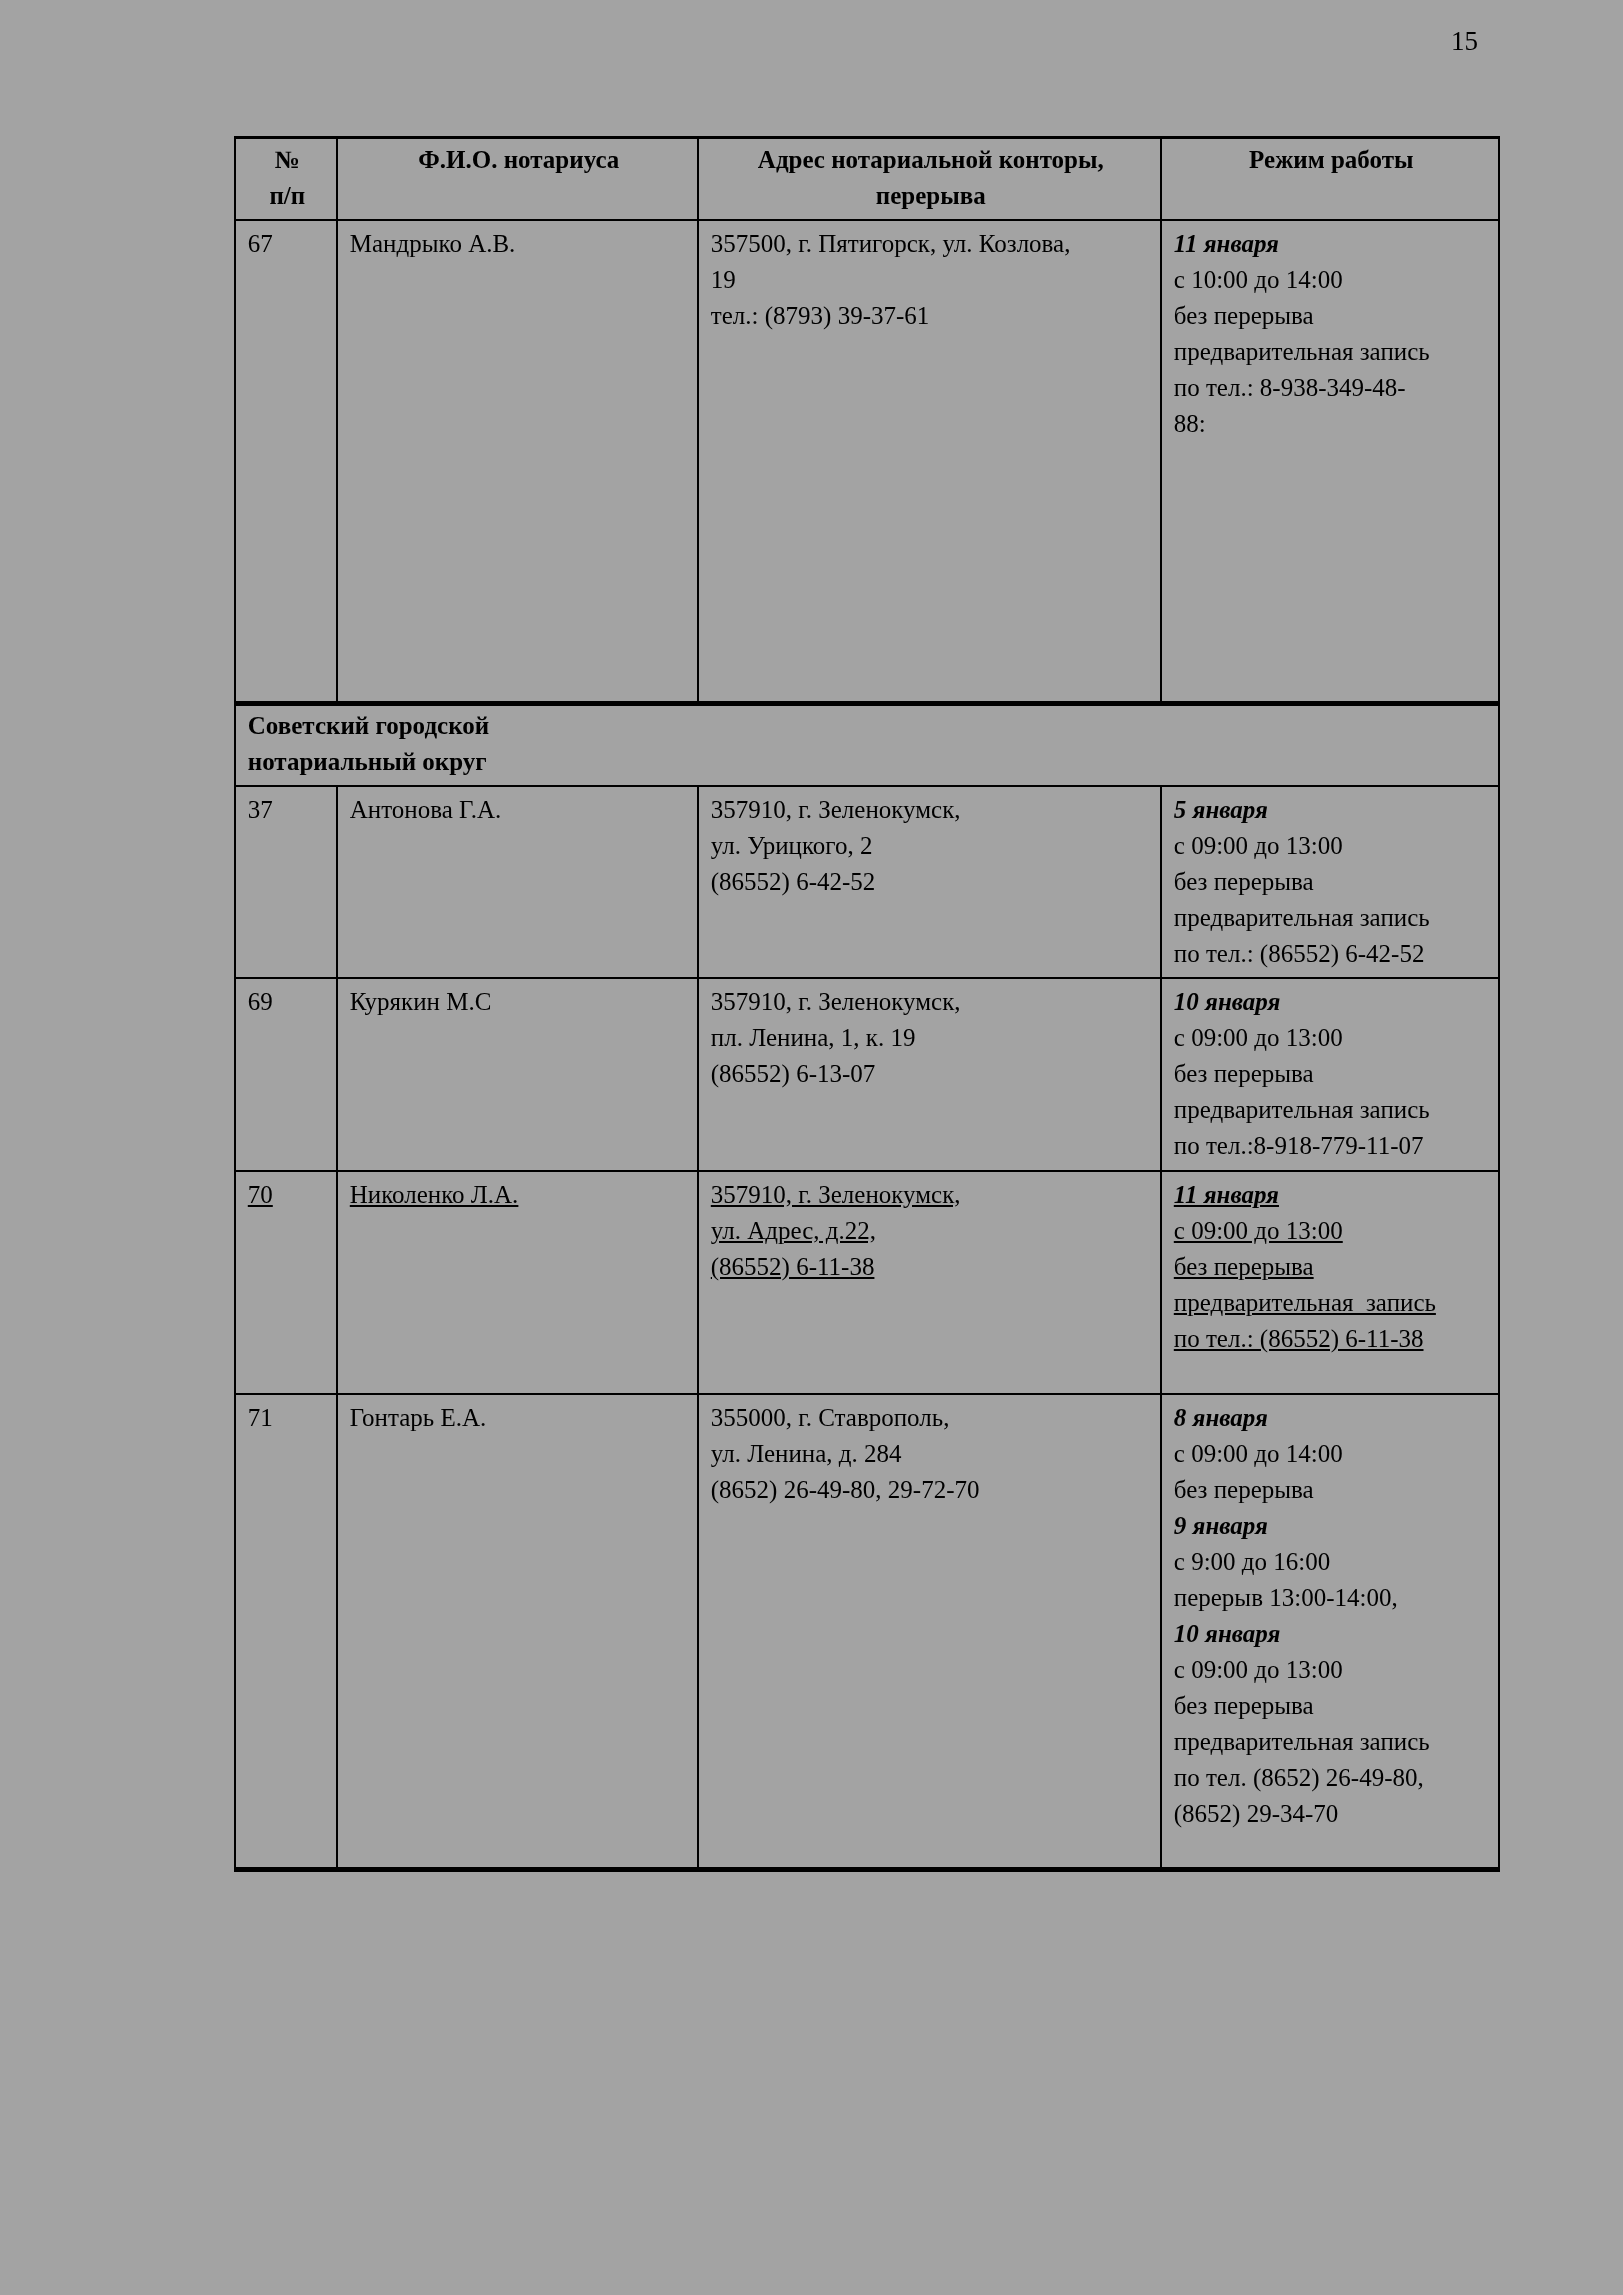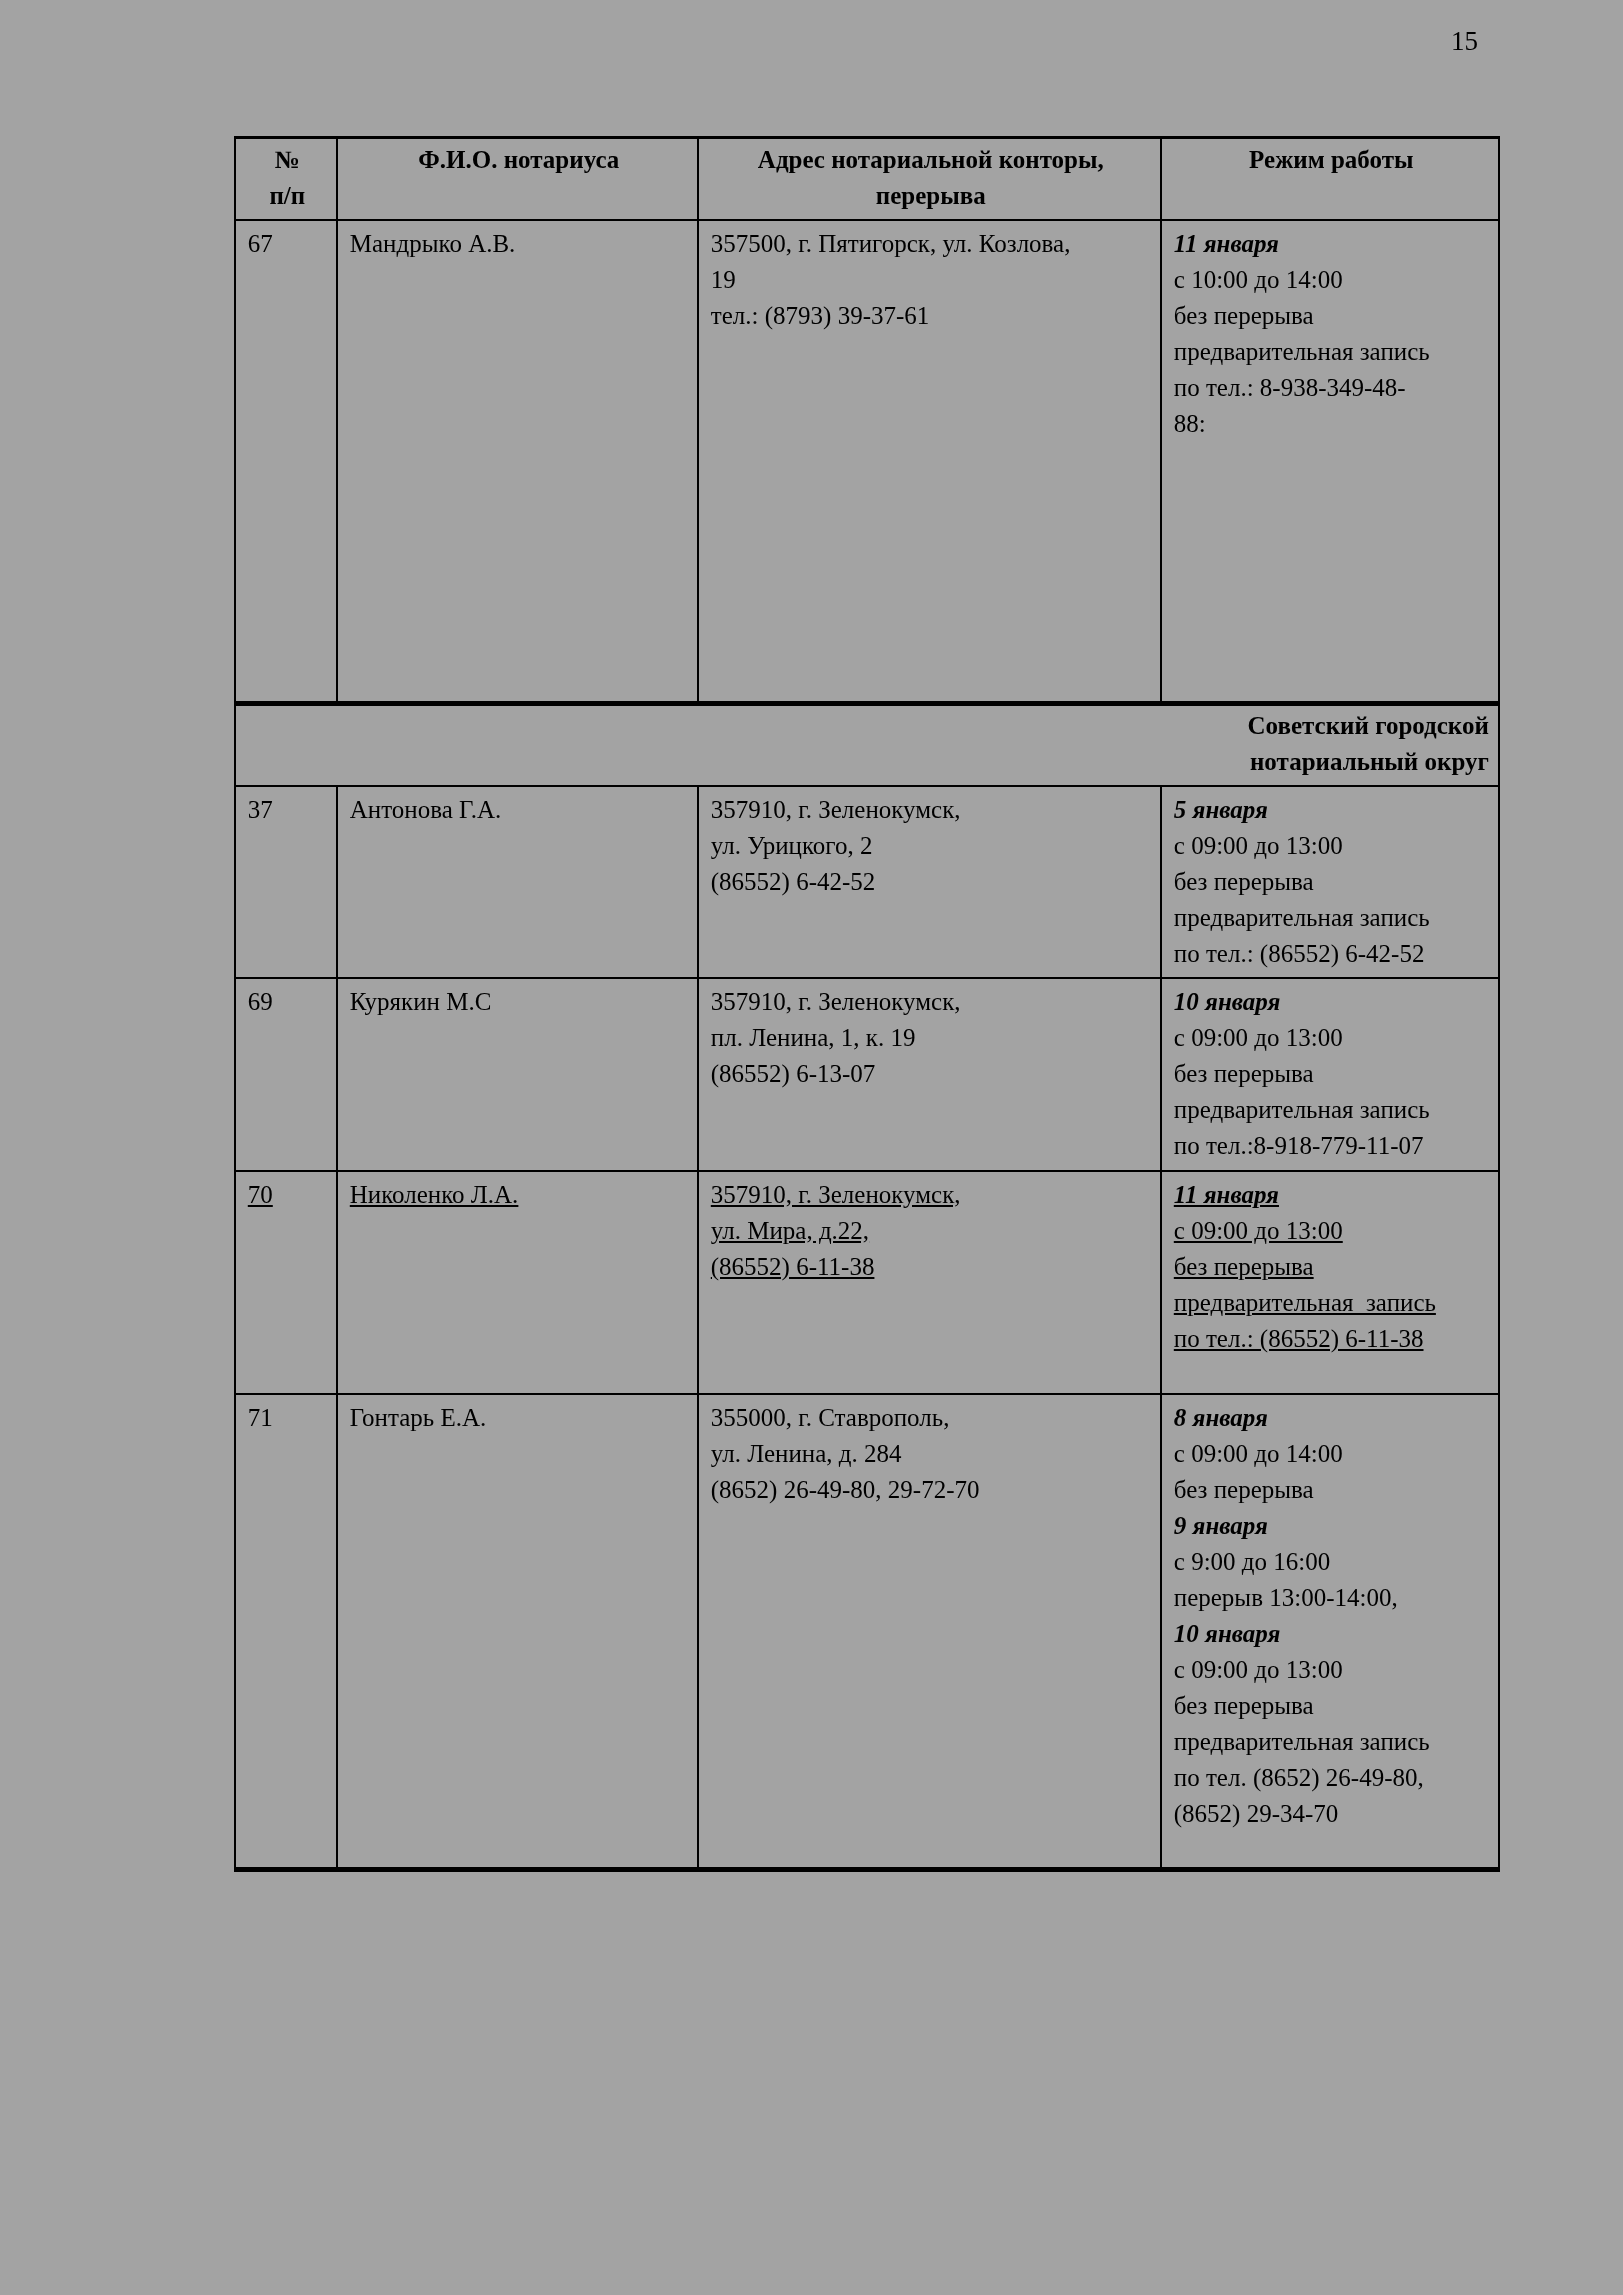--- a/index.html
+++ b/index.html
@@ -40,21 +40,21 @@
     overflow: hidden;
   }
   table.notary th {
     font-weight: bold;
     text-align: center;
     vertical-align: top;
     padding-top: 2.6px;
   }
   tr.section-row td {
     font-weight: bold;
-    text-align: right;
+    text-align: left;
     border-top-width: 5.9px;
     padding-top: 1.3px;
   }
   .addr div, .sched div { white-space: pre-wrap; }
   .sched .date { font-weight: bold; font-style: italic; }
   
   tr.h-head { height: 71px; }
   tr.h-67   { height: 484px; }
   tr.h-sec1 { height: 75px; }
   tr.h-68   { height: 183px; }
@@ -149,21 +149,21 @@
         <div>предварительная запись</div>
         <div>по тел.:8-918-779-11-07</div>
       </td>
     </tr>
 
     <tr class="h-70">
       <td>70</td>
       <td>Николенко Л.А.</td>
       <td class="addr">
         <div>357910, г. Зеленокумск,</div>
-        <div>ул. Мира, д.22,</div>
+        <div>ул. Адрес, д.22,</div>
         <div>(86552) 6-11-38</div>
       </td>
       <td class="sched">
         <div class="date">11 января</div>
         <div>с 09:00 до 13:00</div>
         <div>без перерыва</div>
         <div>предварительная  запись</div>
         <div>по тел.: (86552) 6-11-38</div>
       </td>
     </tr>

